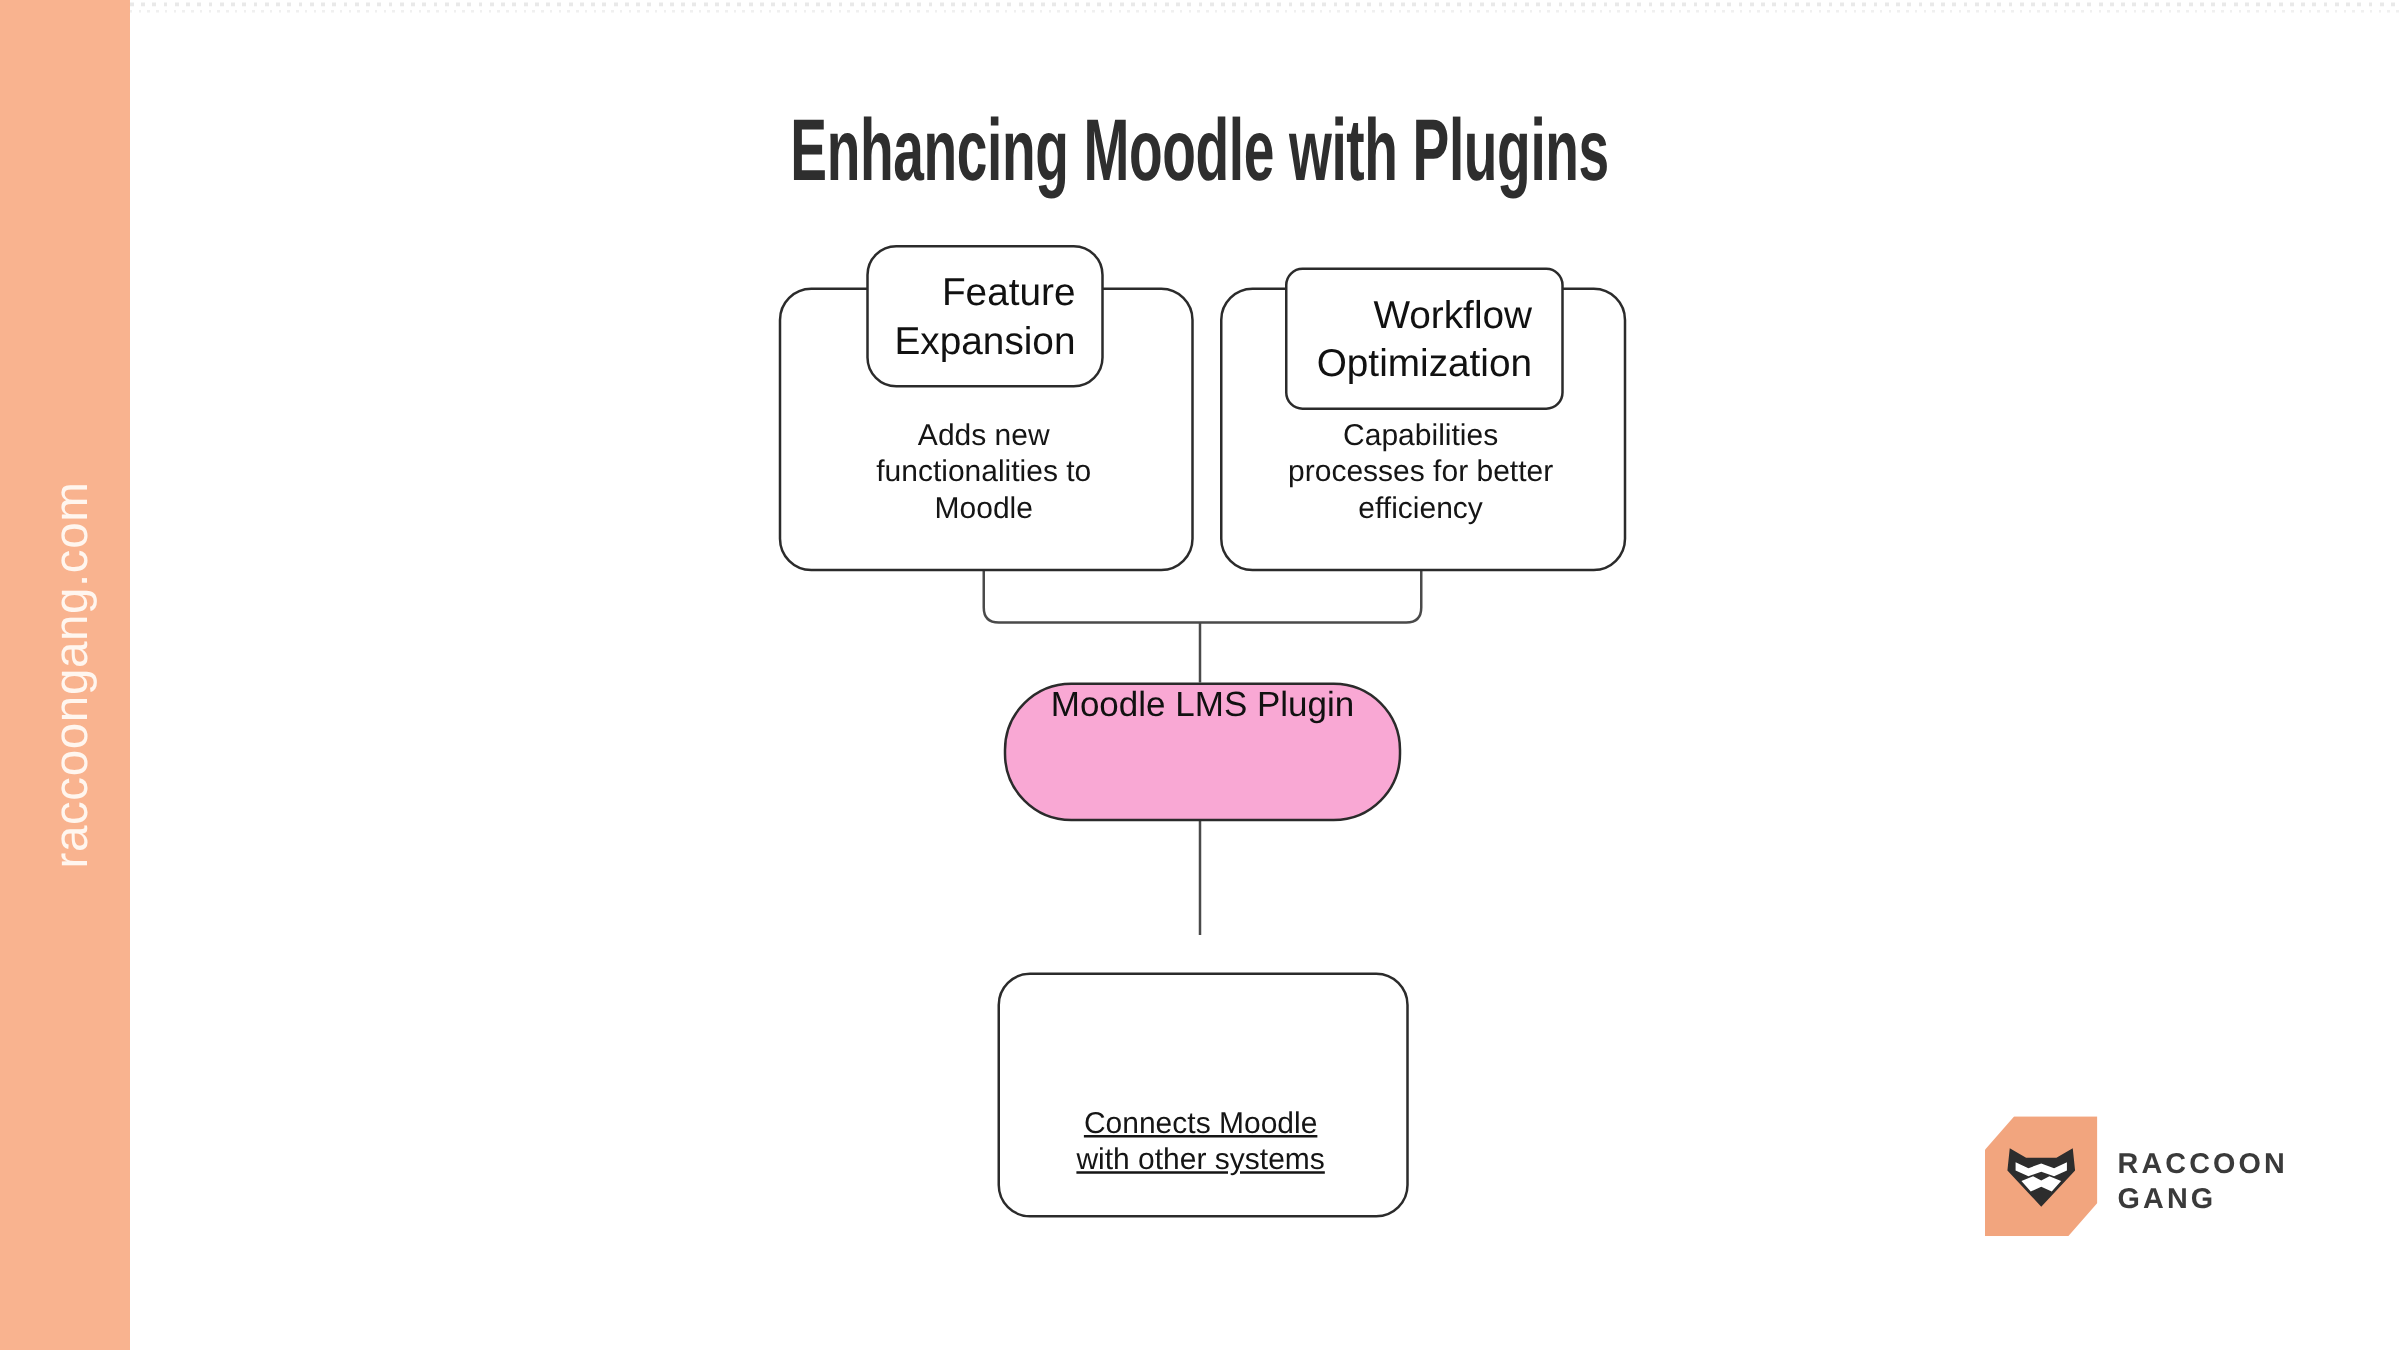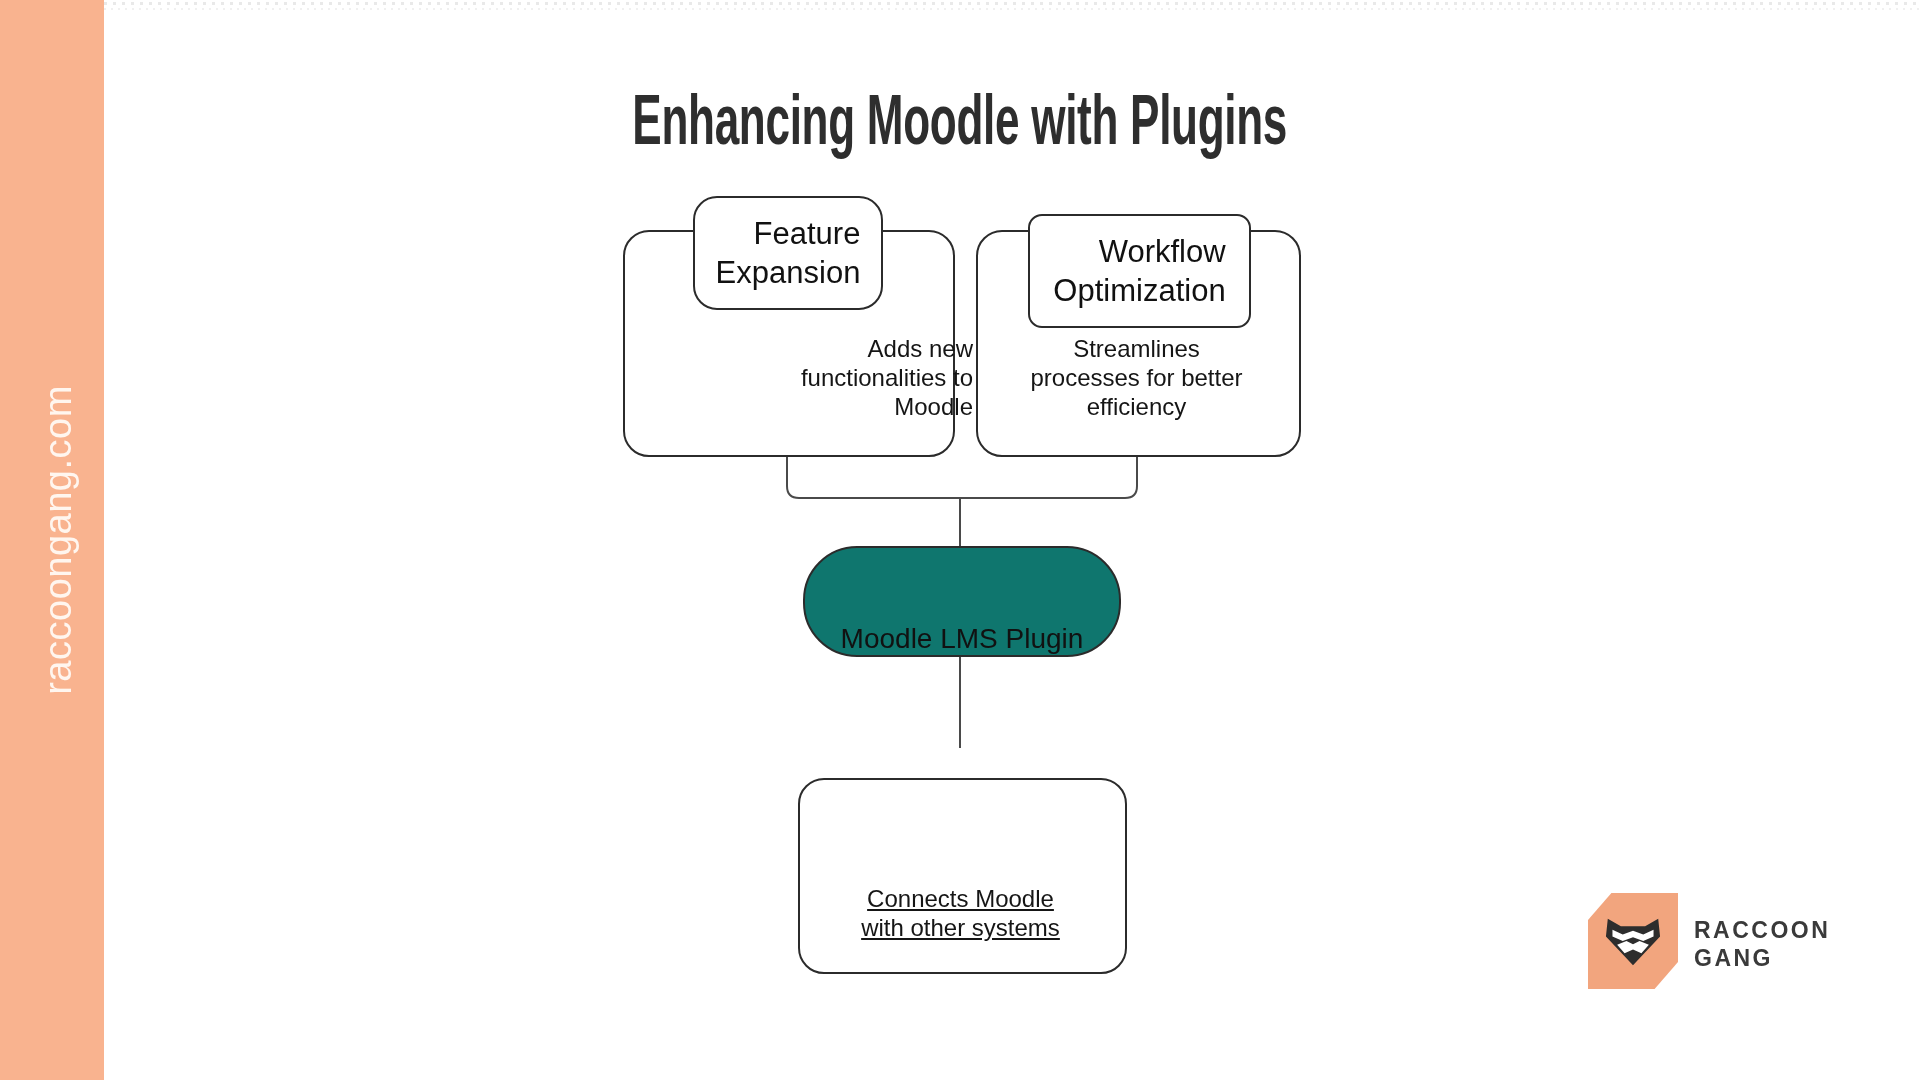--- a/index.html
+++ b/index.html
@@ -38,28 +38,28 @@
     position:absolute;background:#ffffff;border:2px solid #2B2B2B;border-radius:24px;
     display:flex;align-items:center;justify-content:center;text-align:right;
     font-size:31px;line-height:39px;color:#111111;white-space:pre-line;
   }
   .body-text{
     position:absolute;text-align:center;font-size:24px;line-height:29px;color:#151515;white-space:pre-line;
   }
   
   .feature-outer{left:623px;top:230px;width:328px;height:223px;}
   .feature-inner{left:693px;top:196px;width:186px;height:110px;}
-  .feature-body{left:665px;top:334px;width:308px;text-align:right;}
+  .feature-body{left:633px;top:334px;width:308px;}
   .workflow-outer{left:976px;top:230px;width:321px;height:223px;}
   .workflow-inner{left:1028px;top:214px;width:219px;height:110px;border-radius:14px;}
   .workflow-body{left:986px;top:334px;width:301px;}
   .pill{
     position:absolute;left:803px;top:546px;width:314px;height:107px;
-    background:#0f766e;border:2px solid #2B2B2B;border-radius:54px;
-    display:flex;align-items:flex-end;justify-content:center;
+    background:#f9a8d4;border:2px solid #2B2B2B;border-radius:54px;
+    display:flex;align-items:flex-start;justify-content:center;
     font-size:28px;color:#111111;
   }
   .integration-outer{left:798px;top:778px;width:325px;height:192px;}
   .integration-inner{left:857px;top:748px;width:206px;height:108px;}
   .integration-body{left:808px;top:884px;width:305px;text-decoration:underline;}
   
   .logo{position:absolute;left:1588px;top:893px;width:320px;height:100px;}
   .logo-tile{
     position:absolute;left:0;top:0;width:90px;height:96px;background:#F2A57E;
     clip-path:polygon(26% 0,100% 0,100% 72%,74% 100%,0 100%,0 28%);
@@ -94,21 +94,21 @@
   <div class="outer-box feature-outer"></div>
   <div class="body-text feature-body">Adds new
 functionalities to
 Moodle</div>
   <div class="inner-box feature-inner">
     <span>Feature
 Expansion</span>
   </div>
 
   <div class="outer-box workflow-outer"></div>
-  <div class="body-text workflow-body">Streamlines
+  <div class="body-text workflow-body">Capabilities
 processes for better
 efficiency</div>
   <div class="inner-box workflow-inner">
     <span>Workflow
 Optimization</span>
   </div>
 
   <div class="pill">
     <span>Moodle LMS Plugin</span>
   </div>

